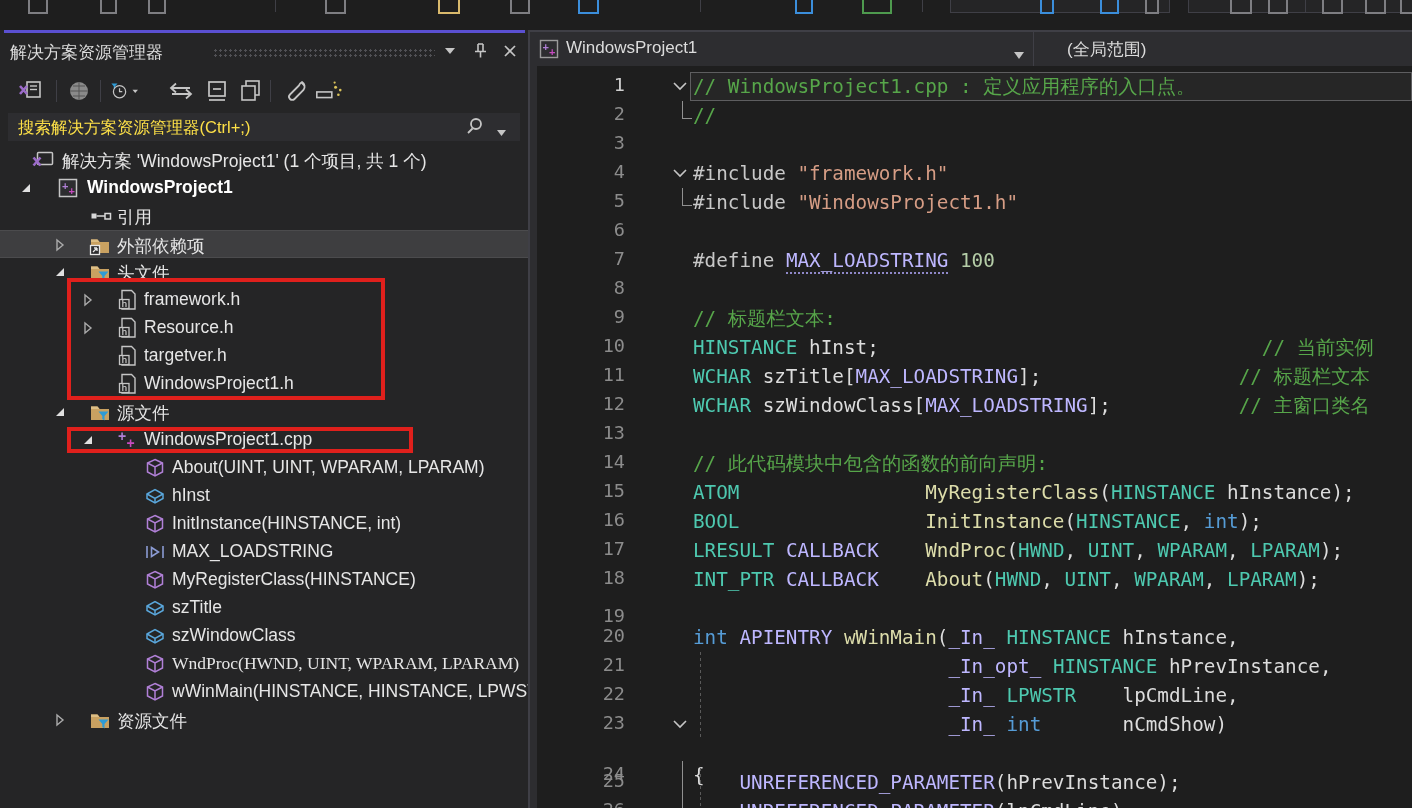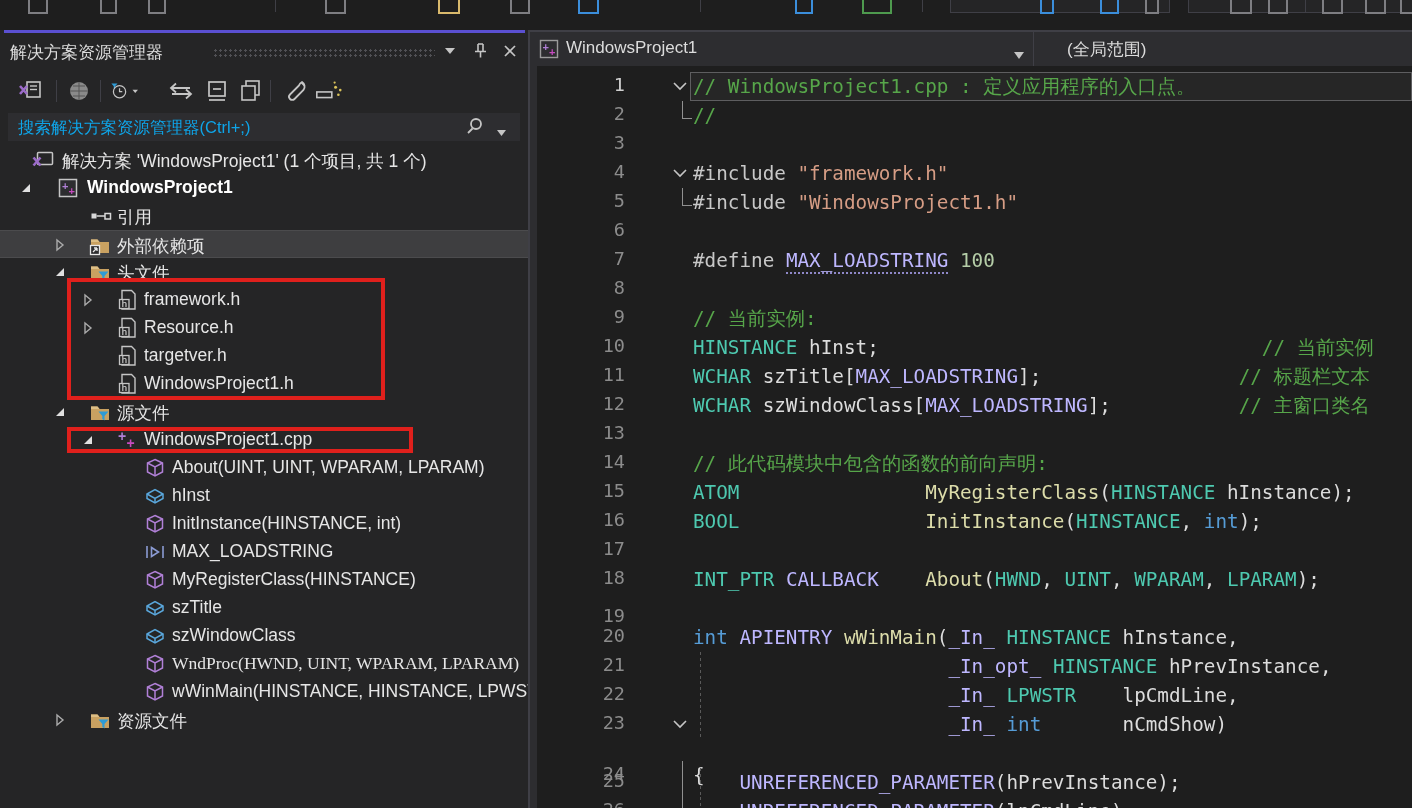--- a/index.html
+++ b/index.html
@@ -19,21 +19,21 @@
   .ptitle .tlabel{position:absolute;left:10px;top:5px;font-size:17px;color:#DCDCDC;}
   .dots{position:absolute;left:213px;top:12px;width:222px;height:11px;
         background-image:radial-gradient(#515155 1.1px,transparent 1.4px);background-size:5px 5px;}
   .tbtn{position:absolute;top:3px;width:24px;height:24px;display:flex;align-items:center;justify-content:center;cursor:pointer;}
   
   .ptools{position:absolute;left:0;top:44px;width:100%;height:34px;}
   .ptools .ticon{position:absolute;top:2px;width:30px;height:30px;display:flex;align-items:center;justify-content:center;}
   .ptools .tsep{position:absolute;top:6px;width:1px;height:22px;background:#3F3F46;}
   
   .searchbox{position:absolute;left:8px;top:83px;width:512px;height:28px;background:#2D2D30;}
-  .searchbox .ph{position:absolute;left:10px;top:4px;font-size:16.5px;color:#0ea5e9;}
+  .searchbox .ph{position:absolute;left:10px;top:4px;font-size:16.5px;color:#fde047;}
   .searchbox .mag{position:absolute;right:36px;top:3px;}
   .searchbox .schev{position:absolute;right:14px;top:9px;}
   
   .tree{position:absolute;left:0;top:116px;width:100%;height:640px;}
   .trow{position:absolute;left:0;width:530px;height:28px;white-space:nowrap;overflow:hidden;cursor:default;}
   .trow.sel{background:#3E3E40;border-top:1px solid #4B4B4D;border-bottom:1px solid #4B4B4D;box-sizing:border-box;}
   .trow .arr{position:absolute;top:6px;width:16px;height:16px;}
   .trow .ticn{position:absolute;top:3px;width:24px;height:22px;}
   .trow .lbl{position:absolute;top:3px;font-size:17.5px;color:#E6E6E6;}
   .trow .lbl.b{font-weight:bold;color:#FFFFFF;}
@@ -479,21 +479,21 @@
         <div class="cline" style="top: 179.5px;">
           <span class="ln">7</span>
           <pre><span class="d">#define</span><span class="p"> </span><span class="md">MAX_LOADSTRING</span><span class="p"> </span><span class="n">100</span></pre>
         </div>
         <div class="cline" style="top: 208.5px;">
           <span class="ln">8</span>
           <pre></pre>
         </div>
         <div class="cline" style="top: 237.5px;">
           <span class="ln">9</span>
-          <pre><span class="c">// 当前实例:</span></pre>
+          <pre><span class="c">// 标题栏文本:</span></pre>
         </div>
         <div class="cline" style="top: 266.5px;">
           <span class="ln">10</span>
           <pre><span class="t">HINSTANCE</span><span class="p"> hInst;</span><span class="p">                                 </span><span class="c">// 当前实例</span></pre>
         </div>
         <div class="cline" style="top: 295.5px;">
           <span class="ln">11</span>
           <pre><span class="t">WCHAR</span><span class="p"> szTitle[</span><span class="m">MAX_LOADSTRING</span><span class="p">];</span><span class="p">                 </span><span class="c">// 标题栏文本</span></pre>
         </div>
         <div class="cline" style="top: 324.5px;">
@@ -511,20 +511,21 @@
         <div class="cline" style="top: 411.5px;">
           <span class="ln">15</span>
           <pre><span class="t">ATOM</span><span class="p">                </span><span class="f">MyRegisterClass</span><span class="p">(</span><span class="t">HINSTANCE</span><span class="p"> hInstance);</span></pre>
         </div>
         <div class="cline" style="top: 440.5px;">
           <span class="ln">16</span>
           <pre><span class="t">BOOL</span><span class="p">                </span><span class="f">InitInstance</span><span class="p">(</span><span class="t">HINSTANCE</span><span class="p">, </span><span class="k">int</span><span class="p">);</span></pre>
         </div>
         <div class="cline" style="top: 469.5px;">
           <span class="ln">17</span>
+          <pre><span class="t">LRESULT</span><span class="p"> </span><span class="m">CALLBACK</span><span class="p">    </span><span class="f">WndProc</span><span class="p">(</span><span class="t">HWND</span><span class="p">, </span><span class="t">UINT</span><span class="p">, </span><span class="t">WPARAM</span><span class="p">, </span><span class="t">LPARAM</span><span class="p">);</span></pre>
         </div>
         <div class="cline" style="top: 498.5px;">
           <span class="ln">18</span>
           <pre><span class="t">INT_PTR</span><span class="p"> </span><span class="m">CALLBACK</span><span class="p">    </span><span class="f">About</span><span class="p">(</span><span class="t">HWND</span><span class="p">, </span><span class="t">UINT</span><span class="p">, </span><span class="t">WPARAM</span><span class="p">, </span><span class="t">LPARAM</span><span class="p">);</span></pre>
         </div>
         <div class="cline" style="top: 537px; text-decoration: underline;">
           <span class="ln">19</span>
           <pre></pre>
         </div>
         <div class="cline" style="top: 556.5px;">

